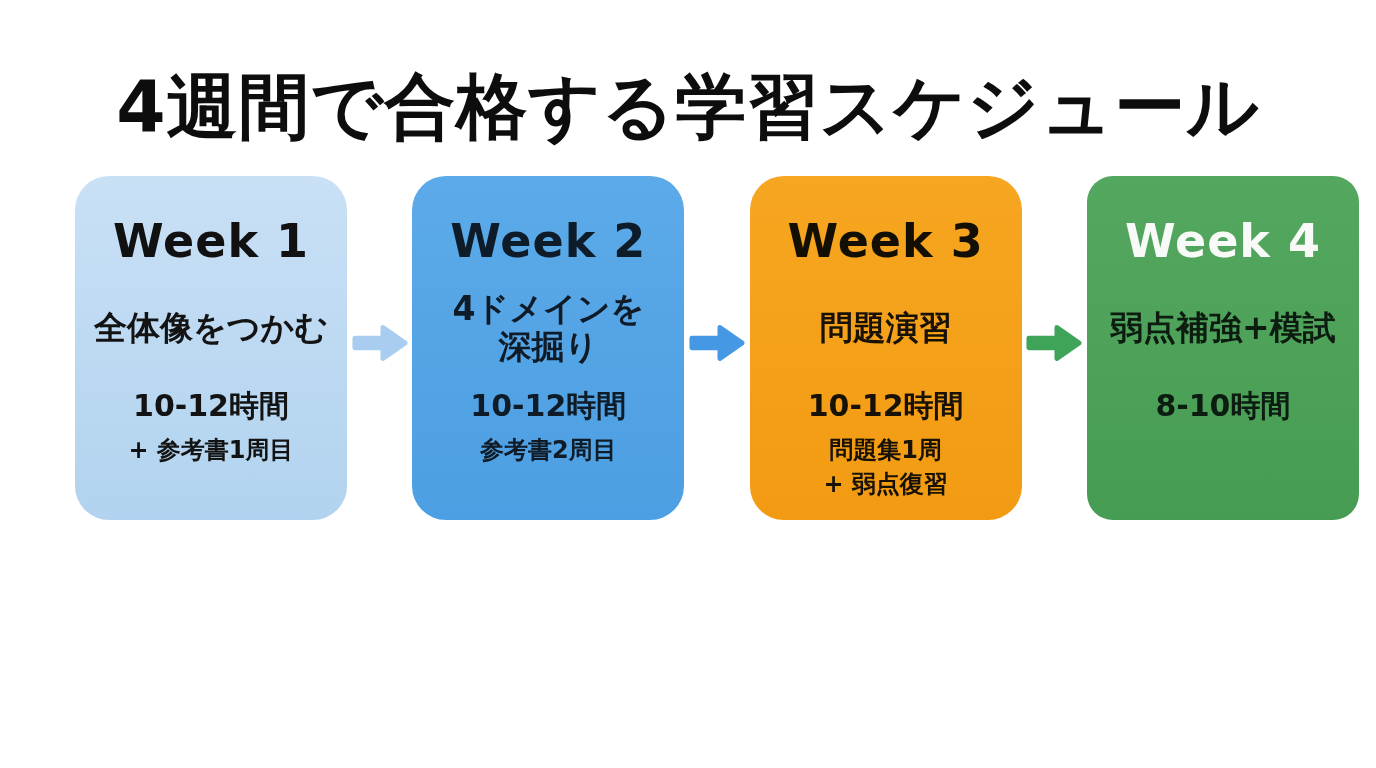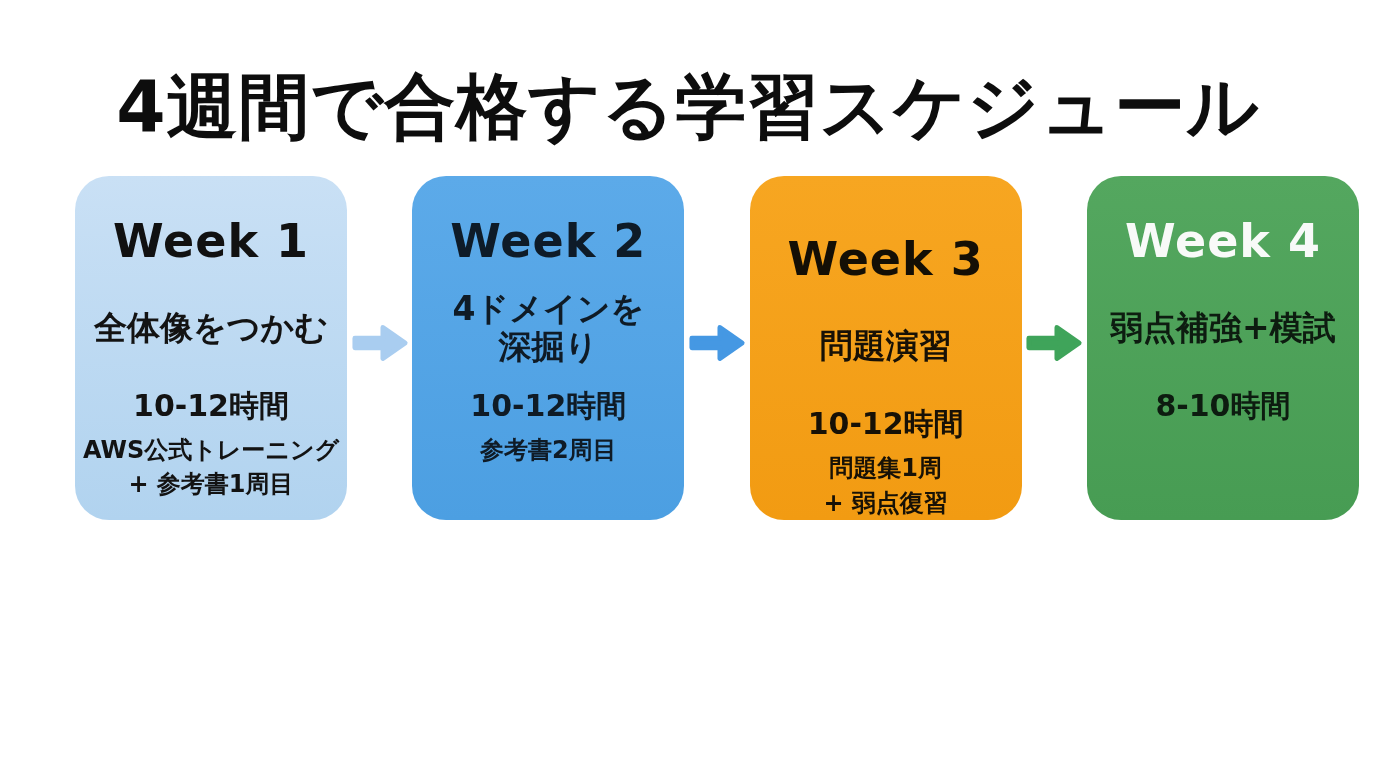--- a/index.html
+++ b/index.html
@@ -100,21 +100,20 @@
     <div class="card" style="background: linear-gradient(rgb(201, 224, 245), rgb(177, 211, 239)); color: rgb(19, 19, 19);">
       <div class="heading" style="color: rgb(17, 17, 17);">Week 1</div>
       <div class="topic">
         <div>
           <div class="topic-line">全体像をつかむ</div>
           <div class="topic-line"></div>
         </div>
       </div>
       <div class="hours">10-12時間</div>
       <div class="details">
-        <div class="detail-line">AWS公式トレーニング</div>
         <div class="detail-line">+ 参考書1周目</div>
       </div>
     </div>
 
     <div class="arrow">
       <svg viewBox="0 0 60 44" xmlns="http://www.w3.org/2000/svg">
         <path d="M4 17 h29 v-11 l23 16 -23 16 v-11 h-29 z" stroke-width="5" stroke-linejoin="round" stroke-linecap="round" fill="#a9cdf0" stroke="#a9cdf0"></path>
       </svg>
     </div>
 
@@ -131,42 +130,42 @@
         <div class="detail-line">参考書2周目</div>
       </div>
     </div>
 
     <div class="arrow">
       <svg viewBox="0 0 60 44" xmlns="http://www.w3.org/2000/svg">
         <path d="M4 17 h29 v-11 l23 16 -23 16 v-11 h-29 z" stroke-width="5" stroke-linejoin="round" stroke-linecap="round" fill="#4598e3" stroke="#4598e3"></path>
       </svg>
     </div>
 
-    <div class="card" style="background: linear-gradient(rgb(247, 166, 33), rgb(242, 155, 18)); color: rgb(23, 17, 6); justify-content: flex-end;">
+    <div class="card" style="background: linear-gradient(rgb(247, 166, 33), rgb(242, 155, 18)); color: rgb(23, 17, 6);">
       <div class="heading" style="color: rgb(20, 15, 5);">Week 3</div>
       <div class="topic">
         <div>
           <div class="topic-line">問題演習</div>
           <div class="topic-line"></div>
         </div>
       </div>
       <div class="hours">10-12時間</div>
       <div class="details">
         <div class="detail-line">問題集1周</div>
         <div class="detail-line">+ 弱点復習</div>
       </div>
     </div>
 
     <div class="arrow">
       <svg viewBox="0 0 60 44" xmlns="http://www.w3.org/2000/svg">
         <path d="M4 17 h29 v-11 l23 16 -23 16 v-11 h-29 z" stroke-width="5" stroke-linejoin="round" stroke-linecap="round" fill="#3fa45a" stroke="#3fa45a"></path>
       </svg>
     </div>
 
-    <div class="card" style="background: linear-gradient(rgb(84, 167, 95), rgb(71, 156, 83)); color: rgb(13, 28, 16);">
+    <div class="card" style="background: linear-gradient(rgb(84, 167, 95), rgb(71, 156, 83)); color: rgb(13, 28, 16); border-radius: 26px;">
       <div class="heading" style="color: rgb(248, 250, 248);">Week 4</div>
       <div class="topic">
         <div>
           <div class="topic-line">弱点補強+模試</div>
           <div class="topic-line"></div>
         </div>
       </div>
       <div class="hours">8-10時間</div>
     </div>
 

